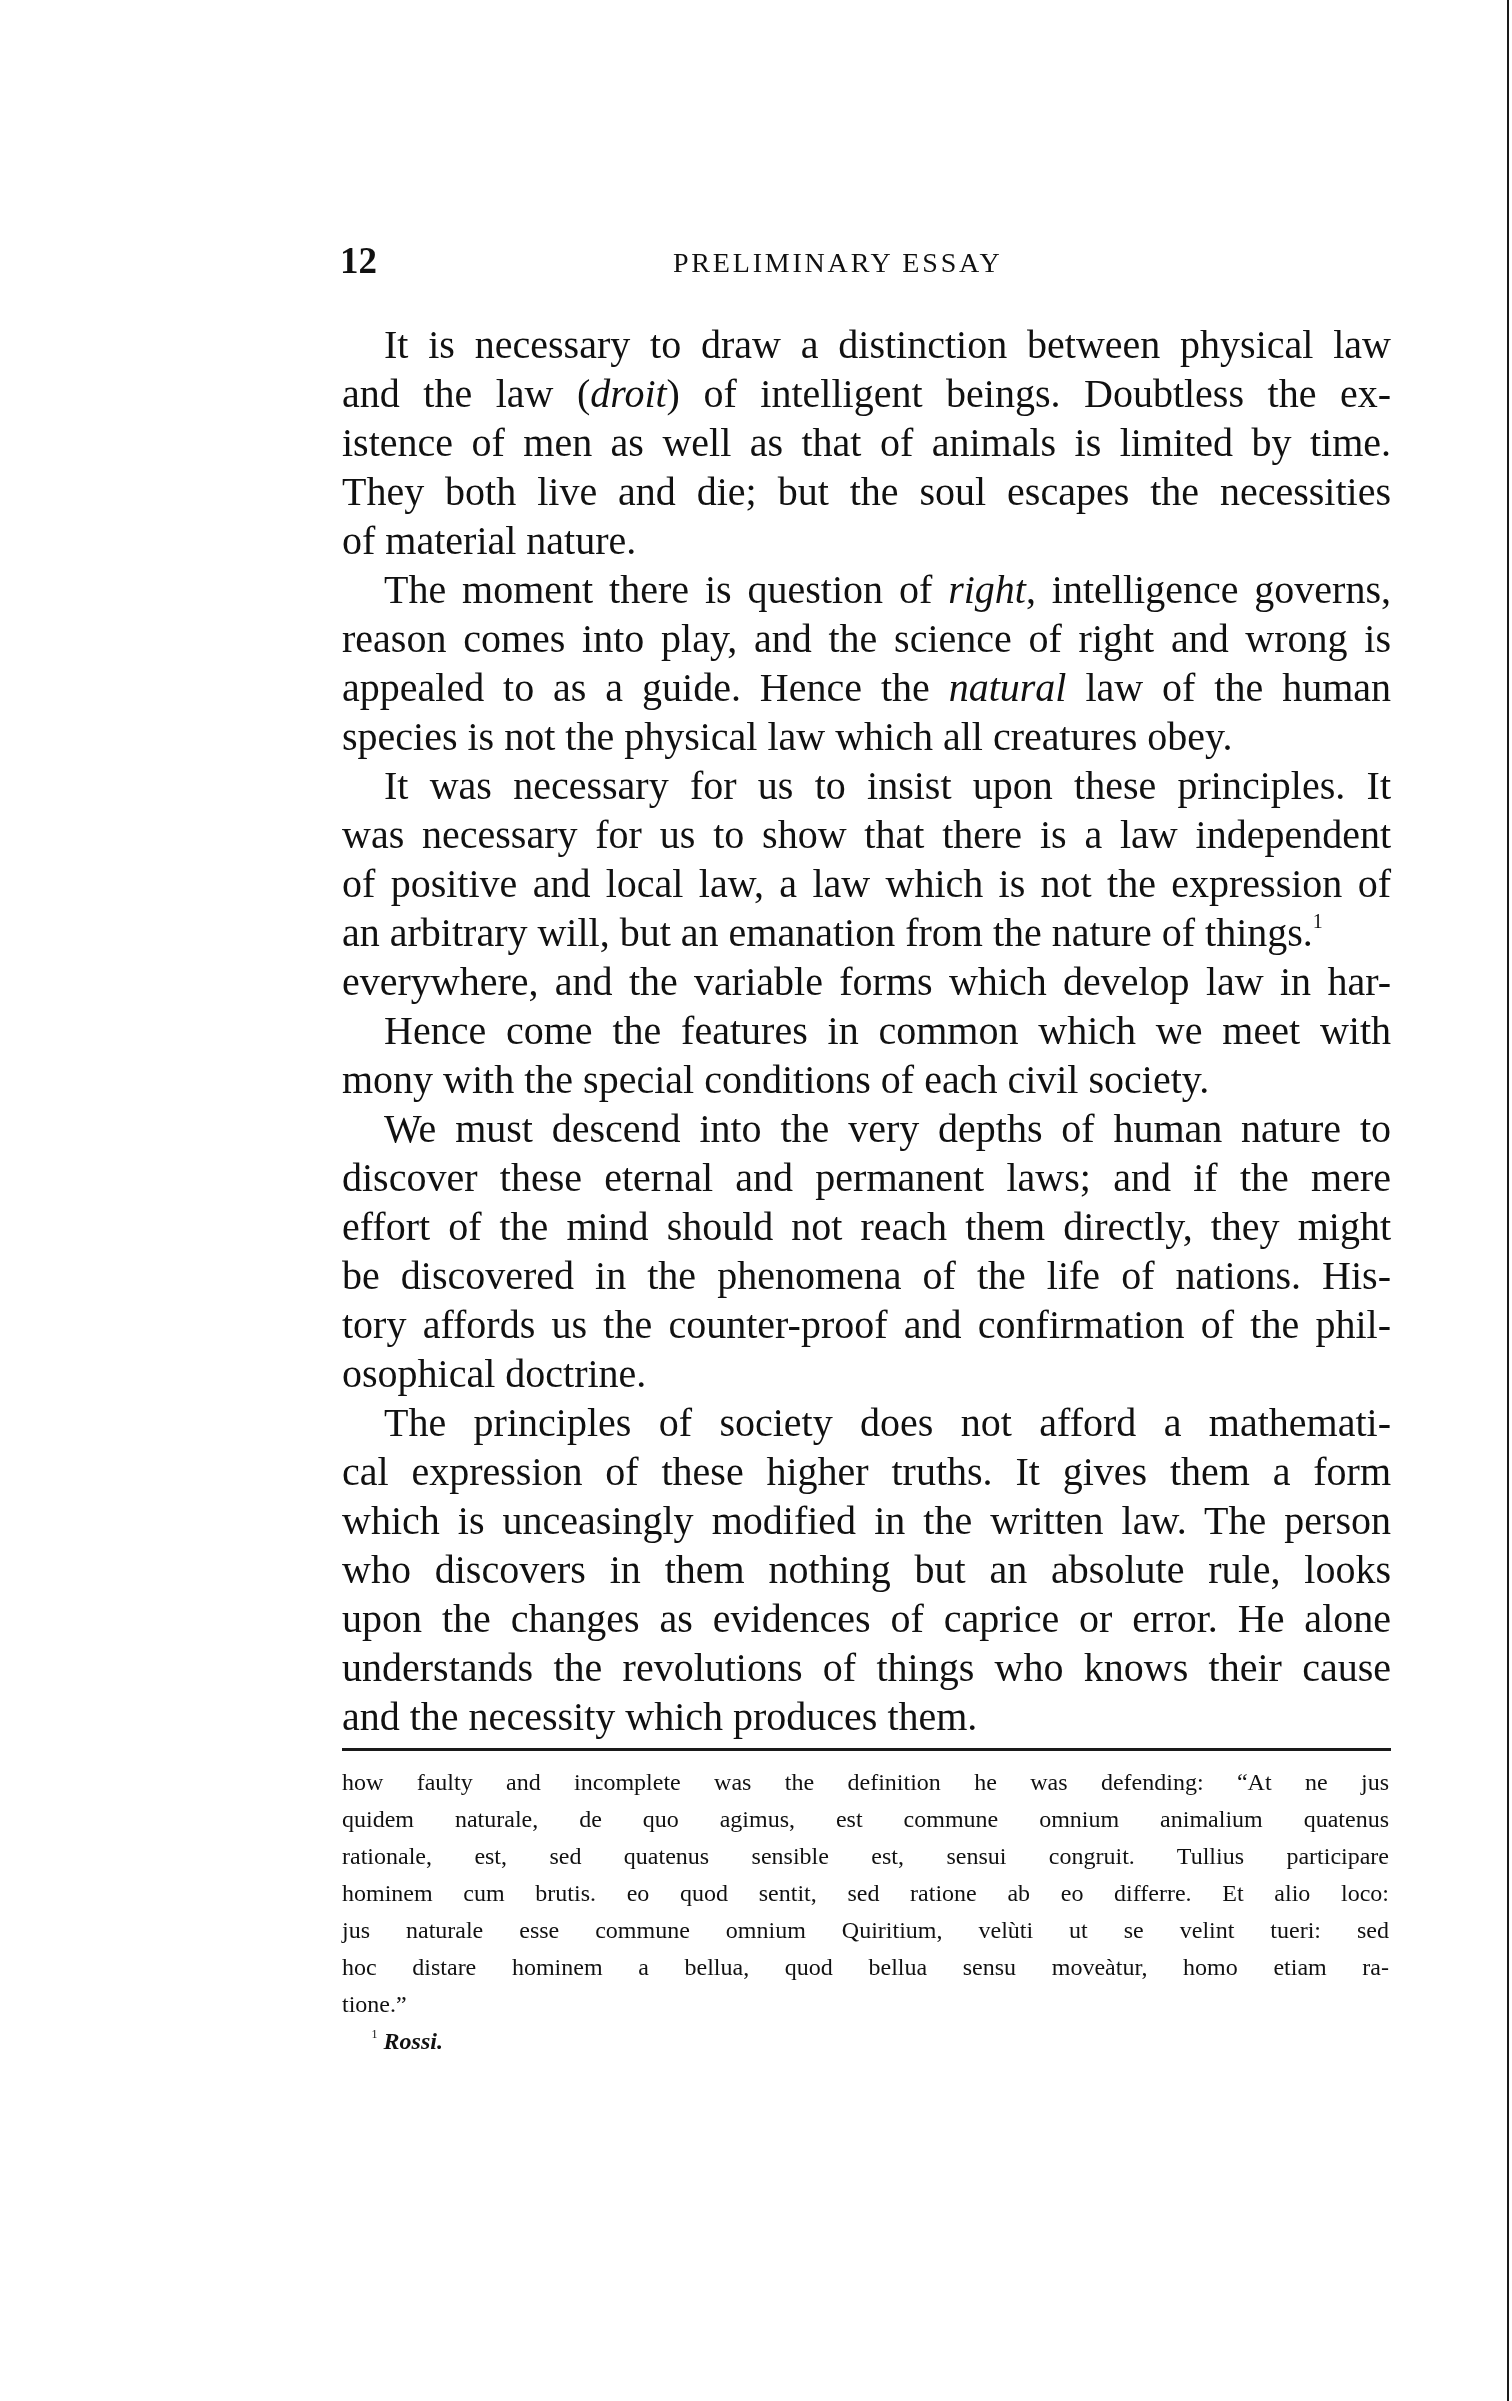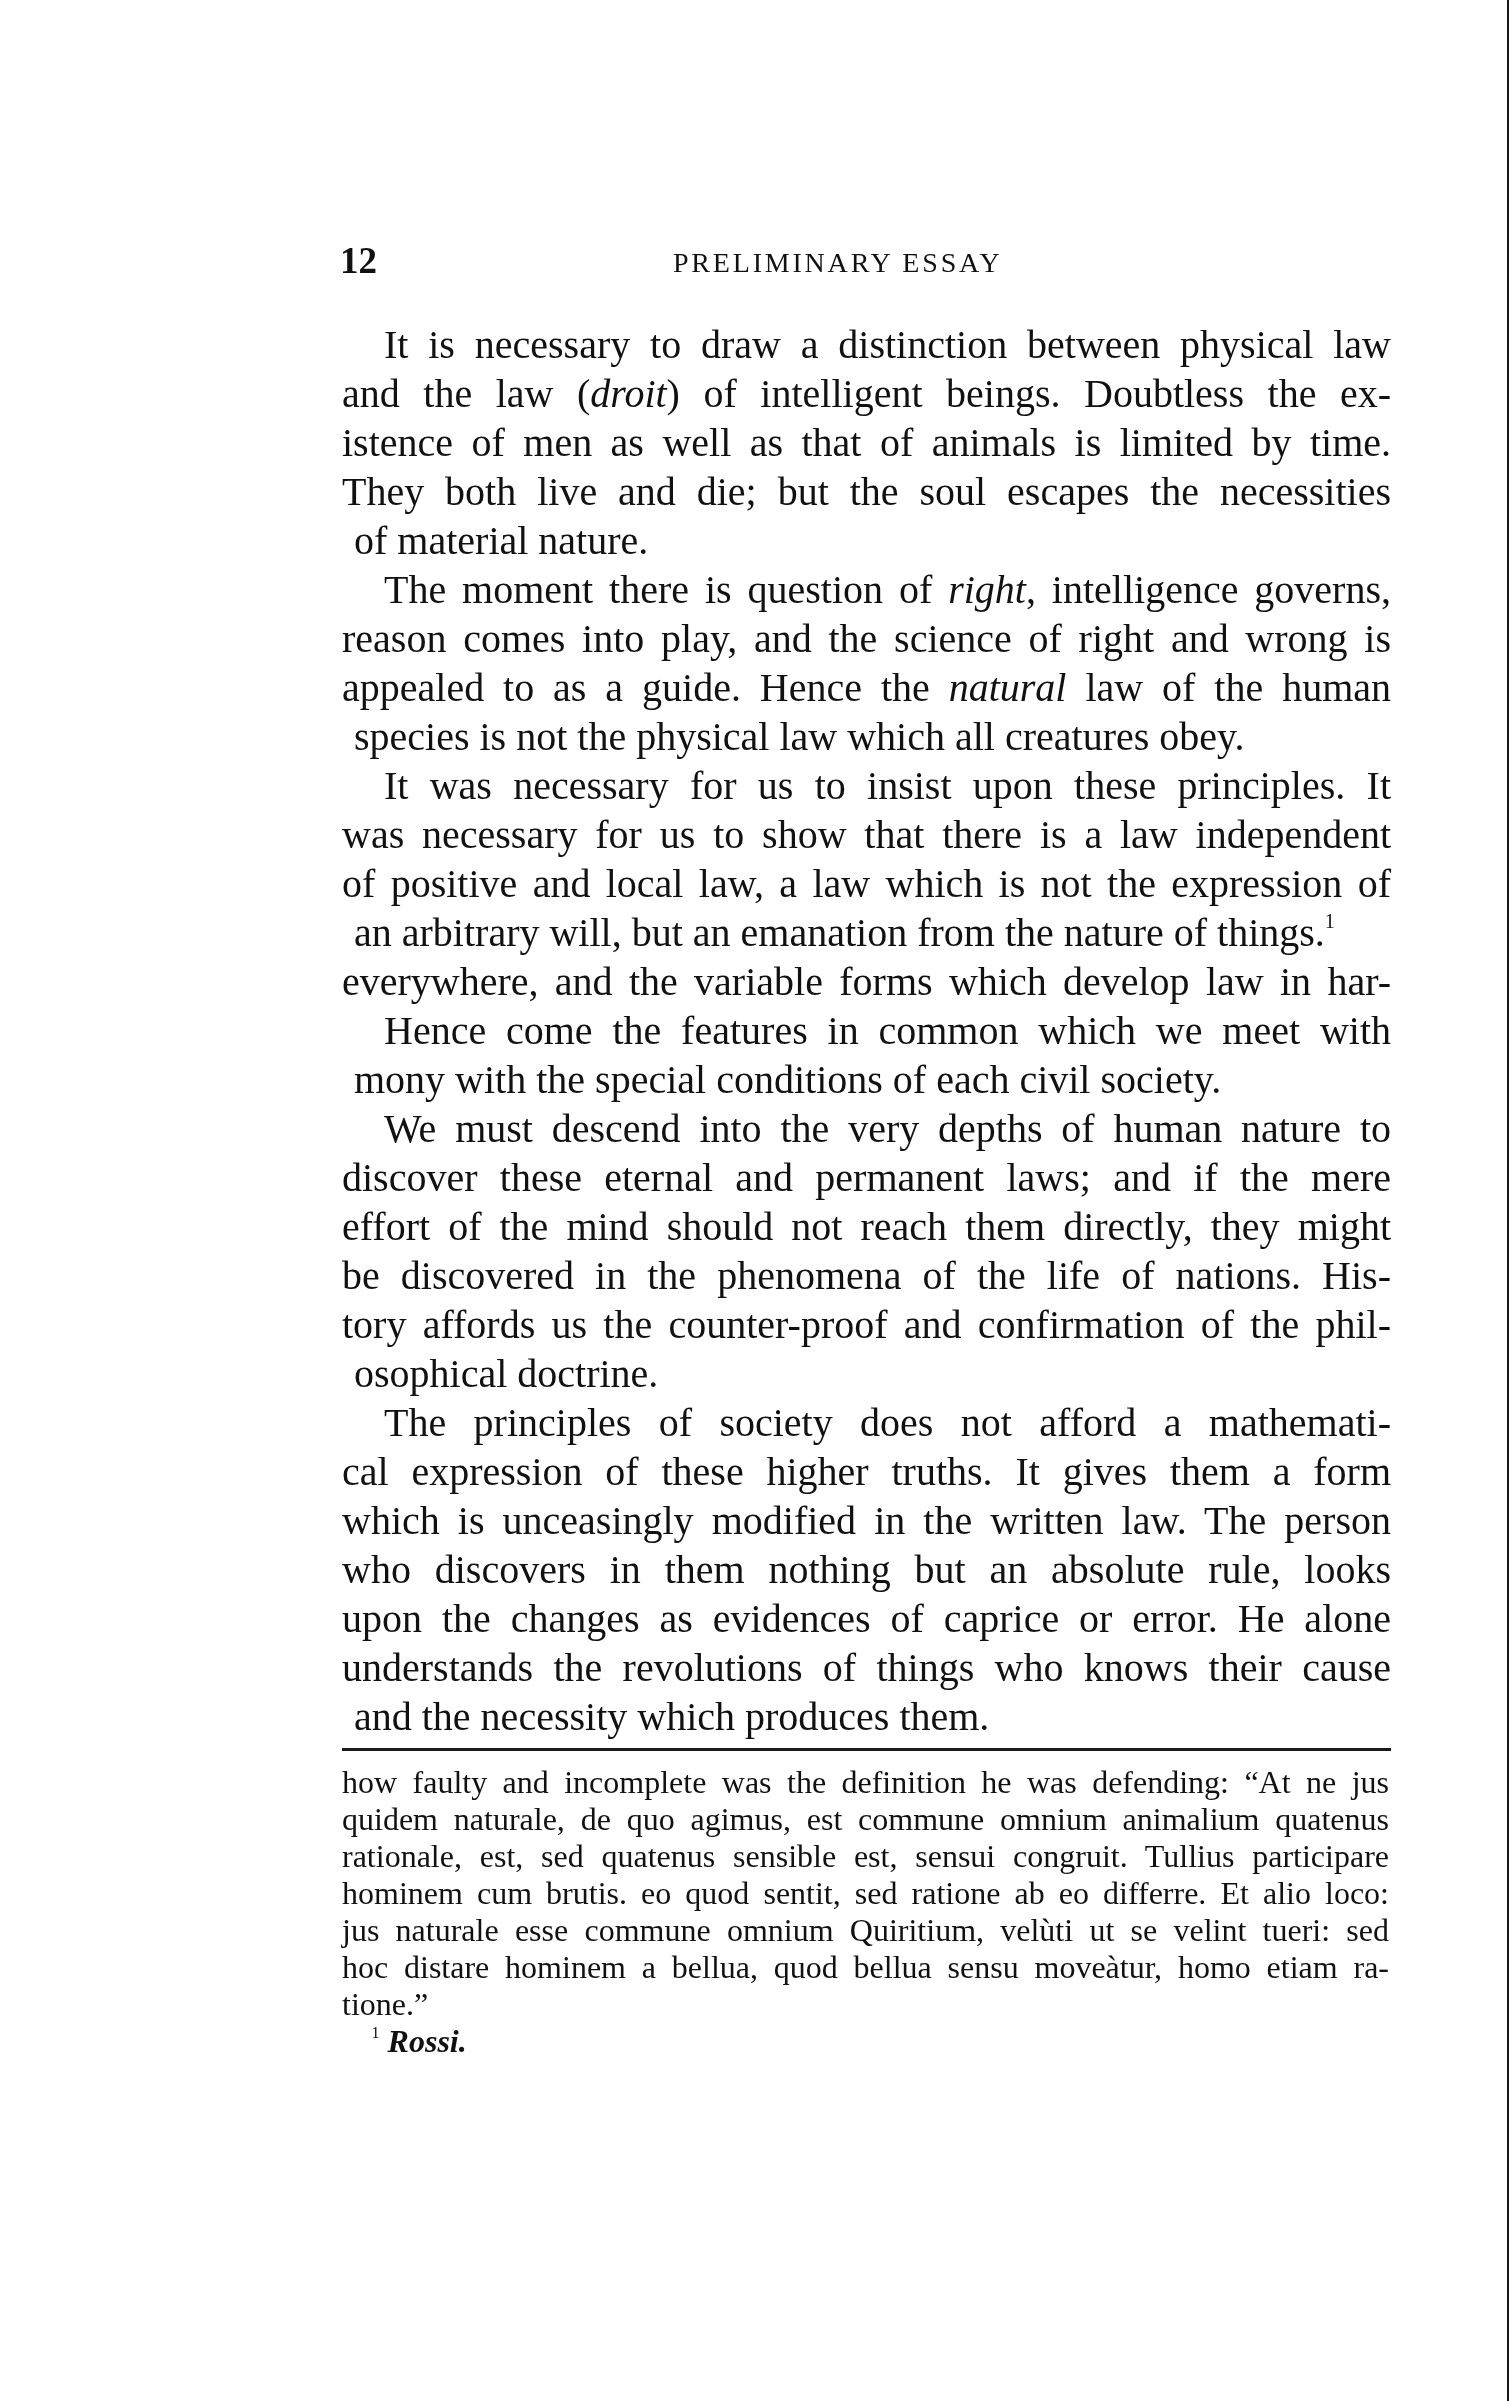--- a/index.html
+++ b/index.html
@@ -58,21 +58,20 @@
       display: block;
       height: 49px;
       line-height: 49px;
       font-size: 40px;
       white-space: nowrap;
       text-align: justify;
       text-align-last: justify;
     }
     .line.last {
       text-align-last: left;
-      margin-left: 12px;
     }
     .line.indent {
       padding-left: 42px;
     }
     .line i { font-style: italic; }
     .line sup, .fn-line sup {
       font-size: 0.5em;
       vertical-align: 0.9em;
       line-height: 0;
     }
@@ -87,21 +86,21 @@
     .footnotes {
       position: absolute;
       left: 342px;
       top: 1764px;
       width: 1047px;
     }
     .fn-line {
       display: block;
       height: 37px;
       line-height: 37px;
-      font-size: 32px;
+      font-size: 24px;
       white-space: nowrap;
       text-align: justify;
       text-align-last: justify;
     }
     .fn-line.last {
       text-align-last: left;
     }
     .fn-line.ref {
       padding-left: 29.6px;
     }

